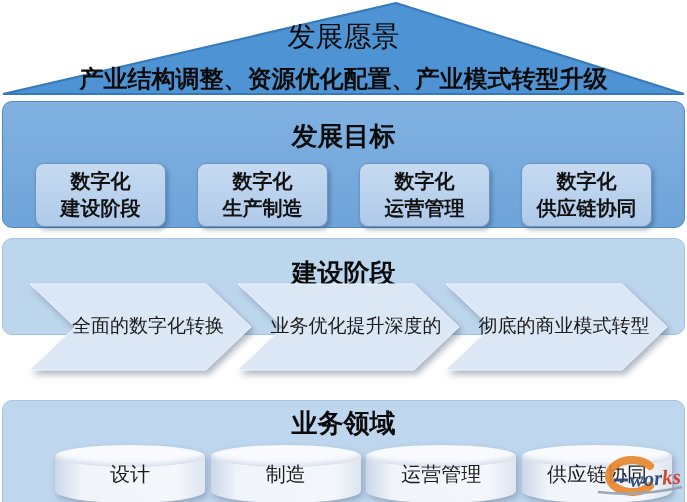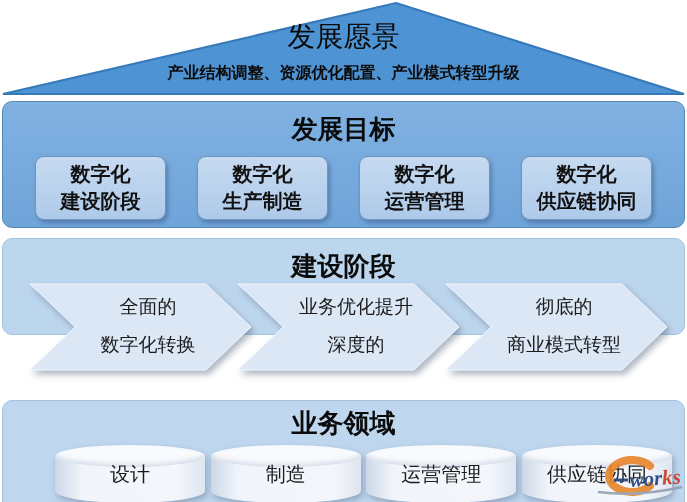--- a/index.html
+++ b/index.html
@@ -10,28 +10,28 @@
   }
 
   
   .roof-svg { position: absolute; top: 0; left: 0; }
   .roof-title {
     position: absolute; top: 18px; left: 0; width: 687px;
     text-align: center; font-size: 28px; font-weight: normal; color: #0b0b0b;
   }
   .roof-subtitle {
     position: absolute; top: 63px; left: 0; width: 687px;
-    text-align: center; font-size: 16px; font-weight: bold; color: #0b0b0b;
+    text-align: center; font-size: 24px; font-weight: bold; color: #0b0b0b;
   }
 
   
   .band { position: absolute; left: 2px; width: 683px; border-radius: 10px; }
   .band-title {
     text-align: center; font-size: 26px; font-weight: bold; color: #0b0b0b;
-    padding-top: 10px;
+    padding-top: 17px;
   }
 
   
   .band-goals {
     top: 101px; height: 127px;
     background: linear-gradient(180deg, #80b1e1 0%, #6fa4d9 100%);
     border: 1px solid #5589bd;
   }
   .goals-row {
     display: flex; justify-content: space-between;
@@ -52,21 +52,21 @@
     background: #bcd6ee;
     border: 1px solid #a3c3e2;
   }
   .phase-row {
     position: absolute; top: 44px; left: 27px; display: flex;
   }
   .chevron { position: relative; width: 222px; height: 89px; margin-right: -14px; }
   .chevron svg { filter: drop-shadow(3px 4px 3px rgba(78, 94, 118, 0.45)); }
   .chevron-label {
     position: absolute; top: 0; left: 48px; right: 34px; bottom: 4px;
-    display: flex; flex-direction: column; align-items: center; justify-content: center;
+    display: flex; flex-direction: row; align-items: center; justify-content: center;
     font-size: 19px; line-height: 38px; color: #1b1b1b; text-align: center;
     white-space: nowrap;
   }
 
   
   .band-domains {
     top: 388px; height: 114px;
     background: #bed7ef;
     border: 1px solid #a3c3e2;
     border-radius: 10px 10px 8px 8px;

